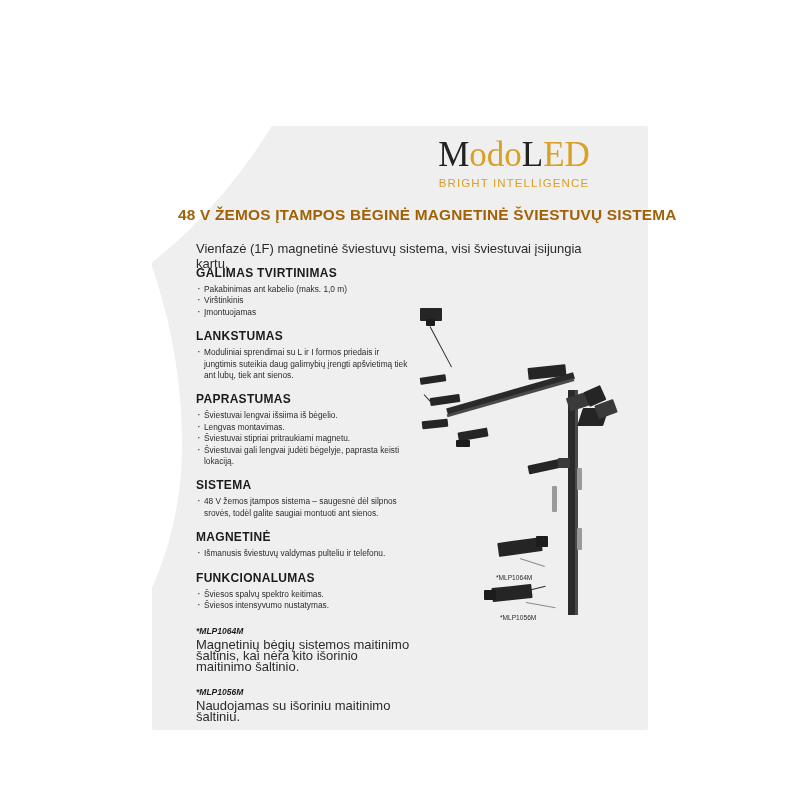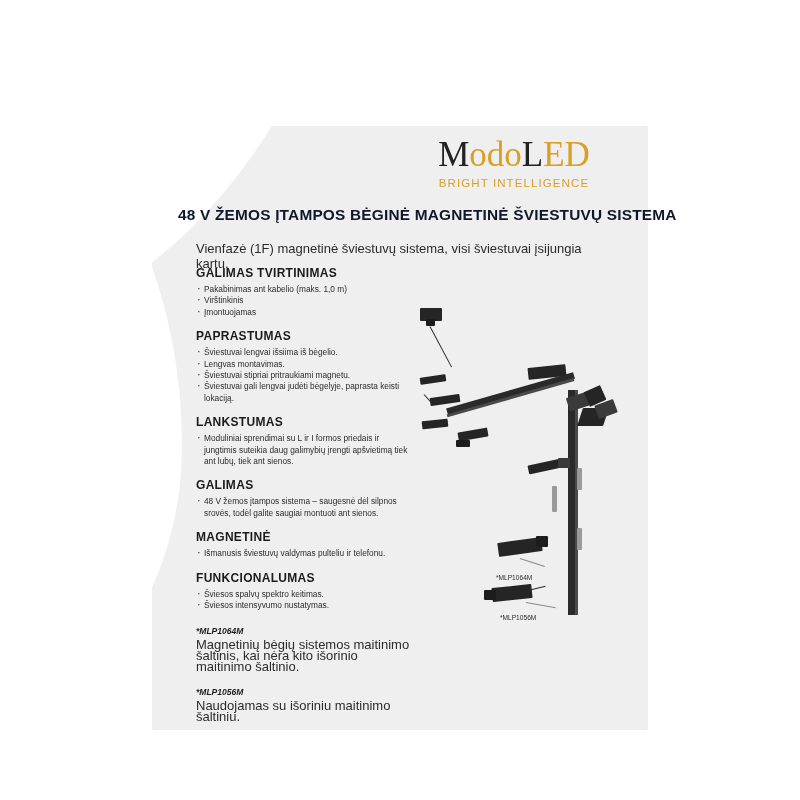--- a/index.html
+++ b/index.html
@@ -75,21 +75,21 @@
     white-space: nowrap;
   }
   
   .title {
     position: absolute;
     left: 178px;
     top: 206px;
     width: 470px;
     font-size: 15.4px;
     font-weight: bold;
-    color: #0f172a;
+    color: #a16207;
     letter-spacing: 0.2px;
     white-space: nowrap;
   }
   .subtitle {
     position: absolute;
     left: 196px;
     top: 241px;
     width: 420px;
     font-size: 13px;
     color: #2b2b2b;
@@ -205,38 +205,38 @@
     <div class="sec">
       <div class="sec-title">GALIMAS TVIRTINIMAS</div>
       <ul>
         <li>Pakabinimas ant kabelio (maks. 1,0 m)</li>
         <li>Virštinkinis</li>
         <li>Įmontuojamas</li>
       </ul>
     </div>
 
     <div class="sec">
+      <div class="sec-title">LANKSTUMAS</div>
+      <ul>
+        <li>Moduliniai sprendimai su L ir I formos priedais ir jungtimis suteikia daug galimybių įrengti apšvietimą tiek ant lubų, tiek ant sienos.</li>
+      </ul>
+    </div>
+
+    <div class="sec">
       <div class="sec-title">PAPRASTUMAS</div>
       <ul>
         <li>Šviestuvai lengvai išsiima iš bėgelio.</li>
         <li>Lengvas montavimas.</li>
         <li>Šviestuvai stipriai pritraukiami magnetu.</li>
         <li>Šviestuvai gali lengvai judėti bėgelyje, paprasta keisti lokaciją.</li>
       </ul>
     </div>
 
     <div class="sec">
-      <div class="sec-title">LANKSTUMAS</div>
-      <ul>
-        <li>Moduliniai sprendimai su L ir I formos priedais ir jungtimis suteikia daug galimybių įrengti apšvietimą tiek ant lubų, tiek ant sienos.</li>
-      </ul>
-    </div>
-
-    <div class="sec">
-      <div class="sec-title">GALIMAS</div>
+      <div class="sec-title">SISTEMA</div>
       <ul>
         <li>48 V žemos įtampos sistema – saugesnė dėl silpnos srovės, todėl galite saugiai montuoti ant sienos.</li>
       </ul>
     </div>
 
     <div class="sec">
       <div class="sec-title">MAGNETINĖ</div>
       <ul>
         <li>Išmanusis šviestuvų valdymas pulteliu ir telefonu.</li>
       </ul>

